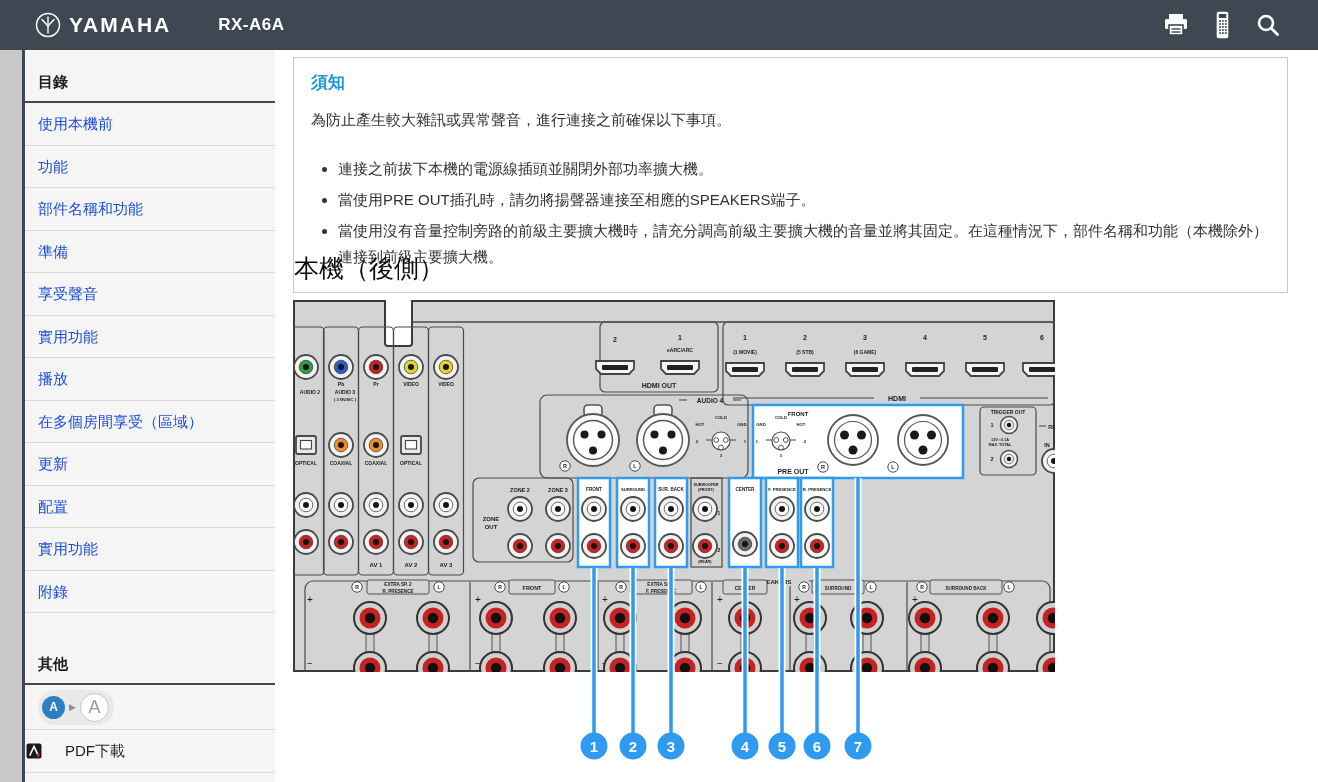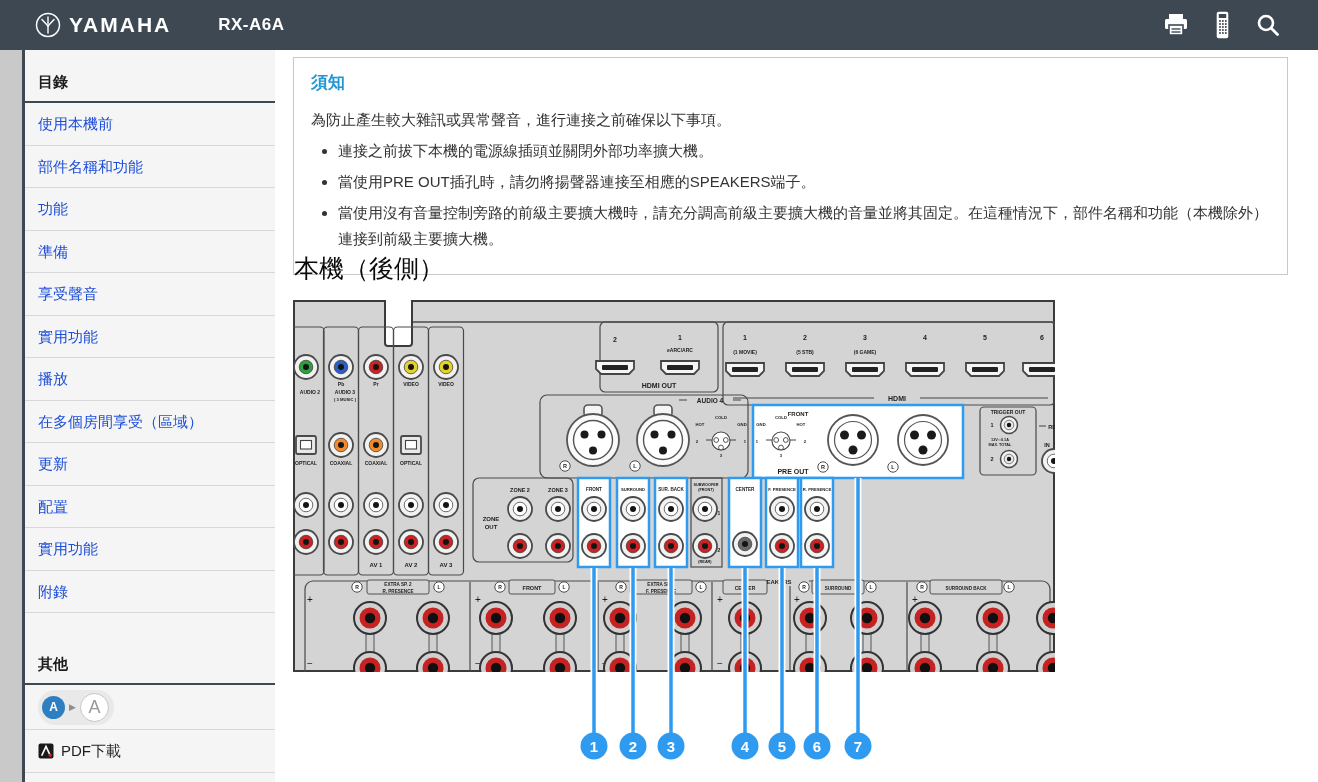--- a/index.html
+++ b/index.html
@@ -26,30 +26,30 @@
   .nav-item { height:42.5px; line-height:42.5px; padding-left:13px; font-size:15px; color:#1d4ed8;
               border-bottom:1px solid #d8d8d8; cursor:pointer; white-space:nowrap; }
   .nav-gap { height:19px; }
   .font-row { height:45px; display:flex; align-items:center; padding-left:13px; border-bottom:1px solid #d8d8d8; }
   .font-pill { background:#e9e9e9; border-radius:17px; display:flex; align-items:center; padding:3px 5px 3px 4px; gap:4px; }
   .fs-small { width:23px; height:23px; border-radius:50%; background:#2e7fc2; color:#fff; font-size:12px;
               font-weight:bold; display:flex; align-items:center; justify-content:center; cursor:pointer; }
   .fs-arrow { color:#8d8d8d; font-size:9px; }
   .fs-large { width:29px; height:29px; border-radius:50%; background:#fff; border:1px solid #c5c5c5; color:#9a9a9a;
               font-size:18px; display:flex; align-items:center; justify-content:center; cursor:pointer; }
-  .util-row { height:43px; display:flex; align-items:center; gap:7px; padding-left:13px;
+  .util-row { height:43px; display:flex; align-items:center; gap:23px; padding-left:1px;
               border-bottom:1px solid #d8d8d8; font-size:15px; color:#1f1f1f; cursor:pointer; }
 
   
   .content { position:absolute; left:293px; top:50px; width:1025px; height:732px; background:#fff; }
   .notice-box { position:absolute; left:0; top:7px; width:995px; border:1px solid #c9c9c9;
                 padding:13px 18px 17px 17px; }
   .notice-title { color:#2196d3; font-size:17px; font-weight:bold; margin:0 0 14px 0; }
   .notice-intro { font-size:15px; color:#333; margin:0 0 4px 0; line-height:24px; }
-  .notice-box ul { margin:6px 0 0 0; padding-left:27px; }
+  .notice-box ul { margin:24px 0 0 0; padding-left:27px; }
   .notice-box li { font-size:15px; color:#333; line-height:26px; margin-bottom:5px; }
   .fig-title { position:absolute; left:1px; top:202px; font-size:25px; font-weight:normal; color:#0a0a0a; }
   .figure-svg { position:absolute; left:0; top:250px; }
 
   
   text { fill:#1c1c1c; font-weight:bold; text-anchor:middle; font-family:"Liberation Sans","DejaVu Sans",sans-serif; }
   .f38 { font-size:3.8px; } .f42 { font-size:4.2px; } .f46 { font-size:4.6px; }
   .f5  { font-size:5px; }   .f55 { font-size:5.5px; } .f6  { font-size:6px; }
   .f65 { font-size:6.5px; } .f7  { font-size:7px; }   .f10 { font-size:10px; font-weight:normal; }
   .callout-num { font-size:15px; fill:#fff; }
@@ -111,22 +111,22 @@
     </div>
   </div>
 
   <div class="sidebar">
     <div class="side-strip"></div>
     <div class="side-line"></div>
     <div class="side-content">
       <div class="nav-header">目錄</div>
       <div id="nav-list">
           <div class="nav-item">使用本機前</div>
+          <div class="nav-item">功能</div>
           <div class="nav-item">部件名稱和功能</div>
-          <div class="nav-item">功能</div>
           <div class="nav-item">準備</div>
           <div class="nav-item">享受聲音</div>
           <div class="nav-item">實用功能</div>
           <div class="nav-item">播放</div>
           <div class="nav-item">在多個房間享受（區域）</div>
           <div class="nav-item">更新</div>
           <div class="nav-item">配置</div>
           <div class="nav-item">實用功能</div>
           <div class="nav-item">附錄</div>
         </div>

